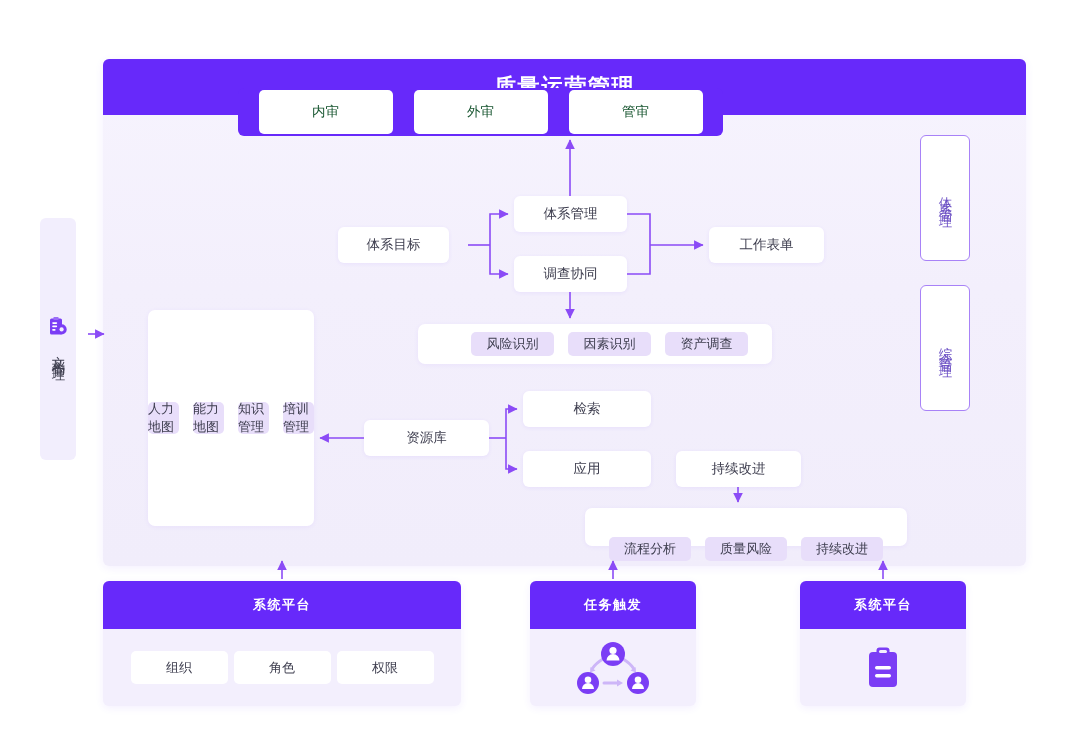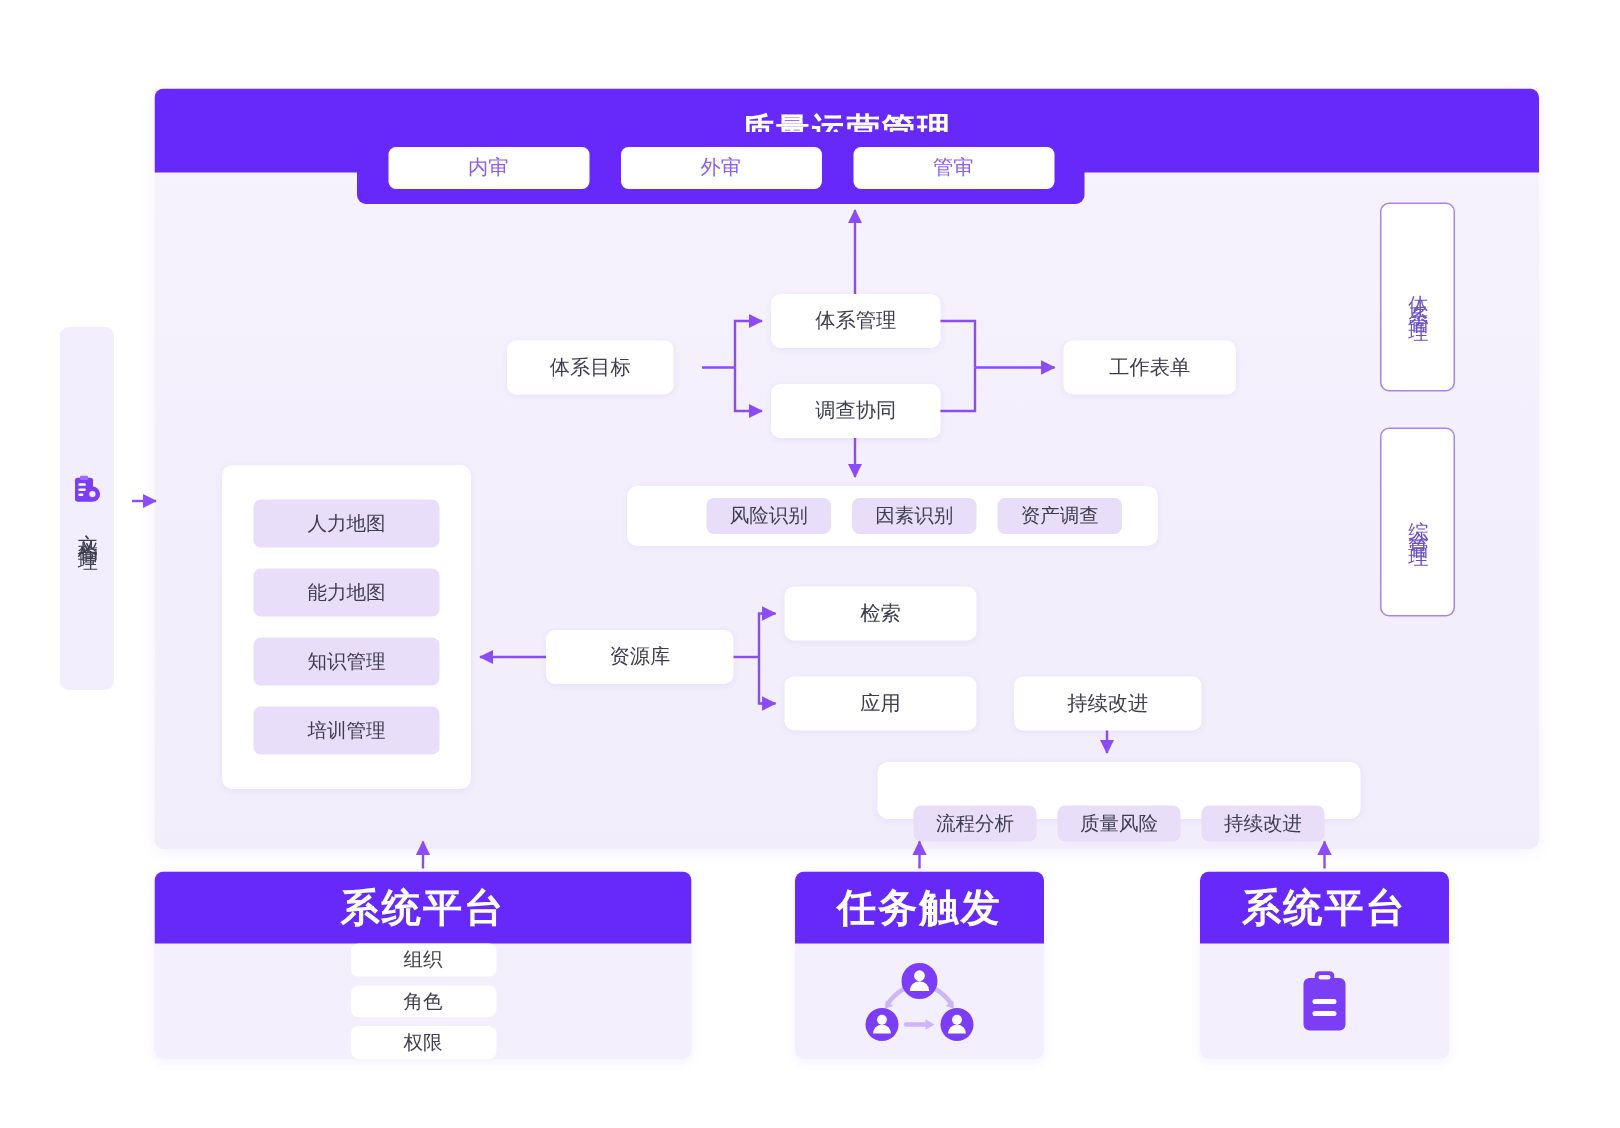--- a/index.html
+++ b/index.html
@@ -54,28 +54,28 @@
     width: 485px; height: 48px;
     background: #6729FA;
     border-radius: 6px;
     display: flex;
     align-items: center;
     justify-content: space-around;
     padding: 0 10px;
     box-sizing: border-box;
   }
   .audit-chip {
-    width: 134px; height: 28px;
+    width: 134px; height: 44px;
     background: #ffffff;
     border-radius: 5px;
     display: flex;
     align-items: center;
     justify-content: center;
     font-size: 13.5px;
-    color: #8b5cf6;
+    color: #14532d;
   }
 
   
   .node {
     position: absolute;
     background: #ffffff;
     border-radius: 6px;
     display: flex;
     align-items: center;
     justify-content: center;
@@ -149,30 +149,29 @@
     background: #F3EFFD;
     box-shadow: 0 2px 8px rgba(106,41,250,0.07);
   }
   .bottom-card-head {
     height: 48px;
     background: #6729FA;
     display: flex;
     align-items: center;
     justify-content: center;
     color: #ffffff;
-    font-size: 26px;
+    font-size: 13px;
     font-weight: bold;
     letter-spacing: 1.5px;
   }
   .bottom-card-body {
     display: flex;
     align-items: center;
     justify-content: center;
     gap: 6px;
-    flex-direction: column;
   }
   .bottom-chip {
     width: 97px; height: 33px;
     background: #ffffff;
     border-radius: 5px;
     display: flex;
     align-items: center;
     justify-content: center;
     font-size: 13px;
     color: #3d3d4e;
@@ -228,21 +227,21 @@
         <rect x="4.2" y="8.6" width="5" height="1.7" rx="0.8" fill="#ffffff"></rect>
         <rect x="4.2" y="12" width="3.4" height="1.7" rx="0.8" fill="#ffffff"></rect>
         <circle cx="13.6" cy="12.4" r="5.1" fill="#7B3DF5"></circle>
         <circle cx="13.6" cy="12.4" r="2.1" fill="#F2EEFD"></circle>
       </svg>
     </span>
     <span class="doc-rail-label">文档管理</span>
   </div>
 
   <div class="panel" style="left:148px; top:299px; width:166px; height:216px;">
-    <div style="display:flex; flex-direction:column; align-items:center; justify-content:center; gap:14px; height:216px;">
+    <div style="display:flex; align-items:center; justify-content:center; gap:14px; height:216px;">
       <div class="chip" style="width:124px; height:32px;">人力地图</div>
       <div class="chip" style="width:124px; height:32px;">能力地图</div>
       <div class="chip" style="width:124px; height:32px;">知识管理</div>
       <div class="chip" style="width:124px; height:32px;">培训管理</div>
     </div>
   </div>
 
   <div class="node" style="left:364px; top:409px; width:125px; height:36px;">资源库</div>
 
   <div class="node" style="left:523px; top:380px; width:128px; height:36px;">检索</div>

